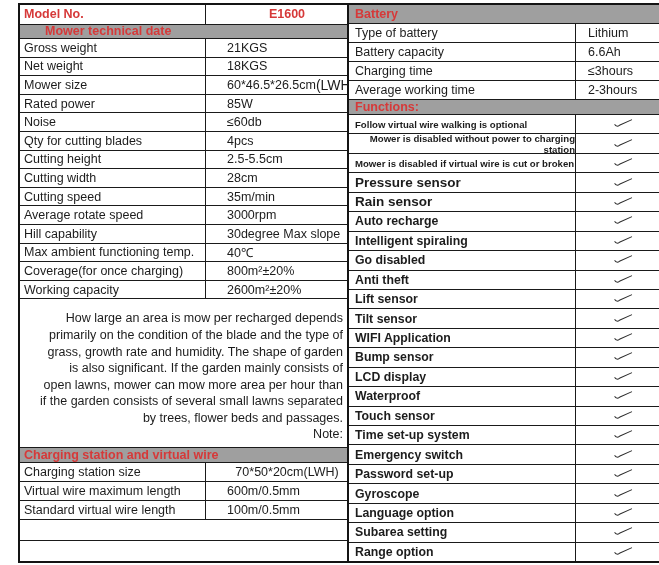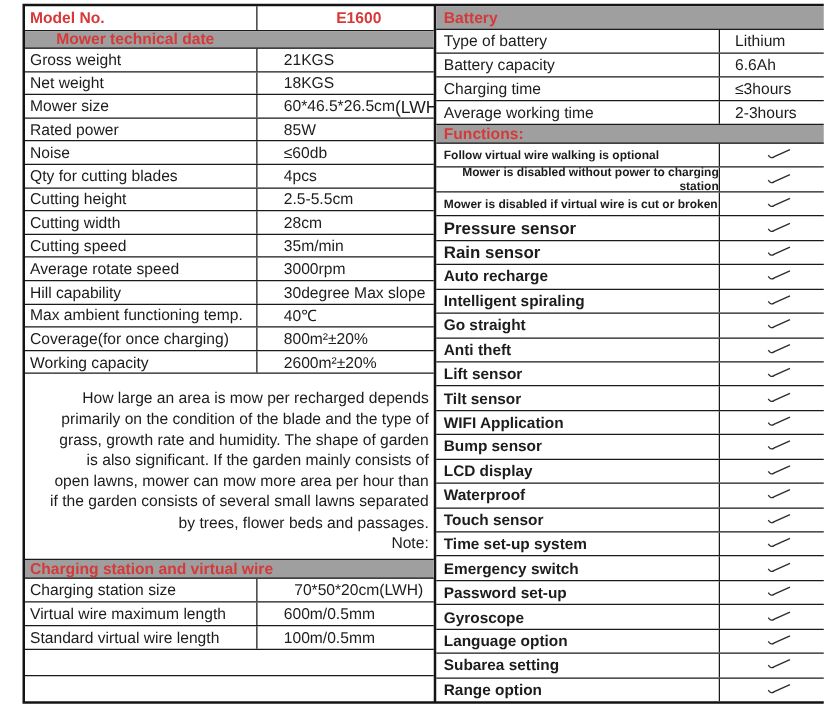--- a/index.html
+++ b/index.html
@@ -208,21 +208,21 @@
     </div>
     <div class="row fn">
       <div class="cell lab">Intelligent spiraling</div>
       <div class="chk">
           <svg class="check-svg" viewBox="0 0 26 14">
             <path d="M2 7.2 Q4.5 11.3 8 8.6 L23.5 1.6" fill="none" stroke="#2d2d2d" stroke-width="1.3"></path>
           </svg>
         </div>
     </div>
     <div class="row fn">
-      <div class="cell lab">Go straight</div>
+      <div class="cell lab">Go disabled</div>
       <div class="chk">
           <svg class="check-svg" viewBox="0 0 26 14">
             <path d="M2 7.2 Q4.5 11.3 8 8.6 L23.5 1.6" fill="none" stroke="#2d2d2d" stroke-width="1.3"></path>
           </svg>
         </div>
     </div>
     <div class="row fn">
       <div class="cell lab">Anti theft</div>
       <div class="chk">
           <svg class="check-svg" viewBox="0 0 26 14">

